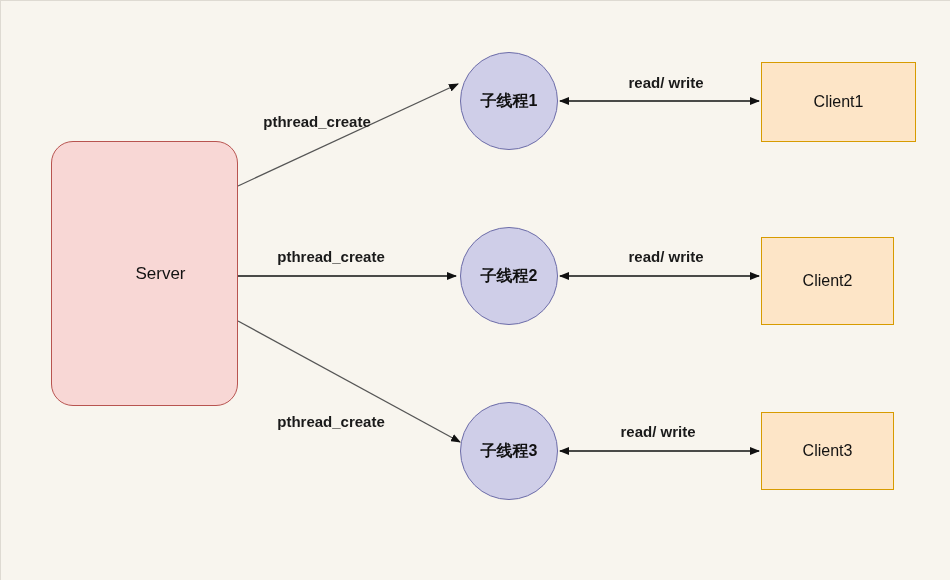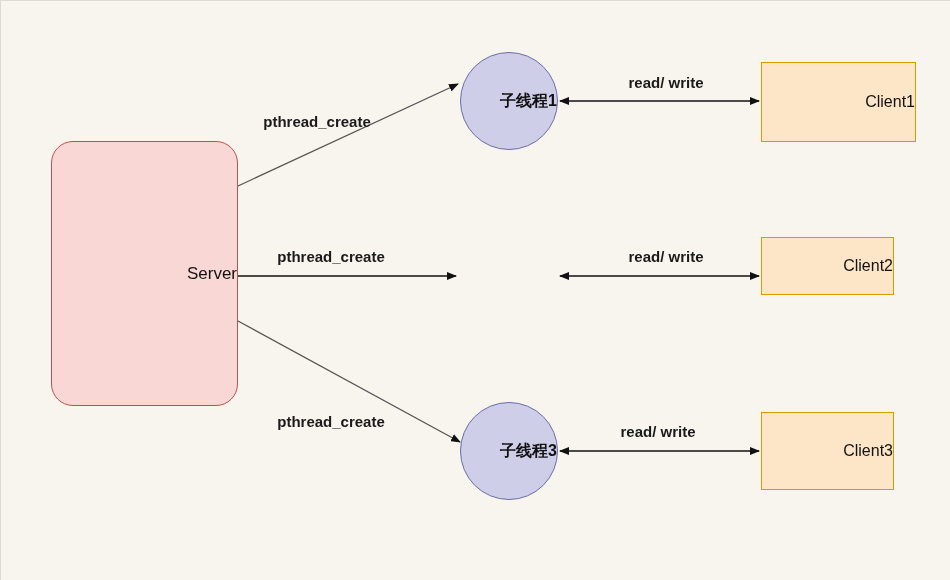--- a/index.html
+++ b/index.html
@@ -26,21 +26,21 @@
     left: 0;
     top: 0;
     width: 950px;
     height: 580px;
     pointer-events: none;
   }
   .node {
     position: absolute;
     display: flex;
     align-items: center;
-    justify-content: flex-end;
+    justify-content: center;
     box-sizing: border-box;
     text-align: center;
   }
   .server-node {
     background: #f8d7d5;
     border: 1px solid #b85450;
     border-radius: 22px;
     font-size: 17px;
     color: #121212;
   }
@@ -93,28 +93,31 @@
     <line x1="559" y1="450" x2="758" y2="450" stroke="#111111" stroke-width="1.4" marker-end="url(#arrowend)" marker-start="url(#arrowstart)"></line>
   </svg>
 
   <div class="node server-node" style="left:50px; top:140px; width:187px; height:265px;padding-left:32px;">
     <span>Server</span>
   </div>
 
   <div class="node thread-node" style="left:459px; top:51px; width:98px; height:98px;">
     <span>子线程1</span>
   </div>
+  <div class="node thread-node" style="left:459px; top:226px; width:98px; height:98px;">
+    <span>子线程2</span>
+  </div>
   <div class="node thread-node" style="left:459px; top:401px; width:98px; height:98px;">
     <span>子线程3</span>
   </div>
 
   <div class="node client-node" style="left:760px; top:61px; width:155px; height:80px;">
     <span>Client1</span>
   </div>
-  <div class="node client-node" style="left:760px; top:236px; width:133px; height:58px;">
+  <div class="node client-node" style="left:760px; top:236px; width:133px; height:88px;">
     <span>Client2</span>
   </div>
   <div class="node client-node" style="left:760px; top:411px; width:133px; height:78px;">
     <span>Client3</span>
   </div>
 
   <div class="edge-label" style="left:316px; top:121px;">pthread_create</div>
   <div class="edge-label" style="left:330px; top:256px;">pthread_create</div>
   <div class="edge-label" style="left:330px; top:421px;">pthread_create</div>
 

